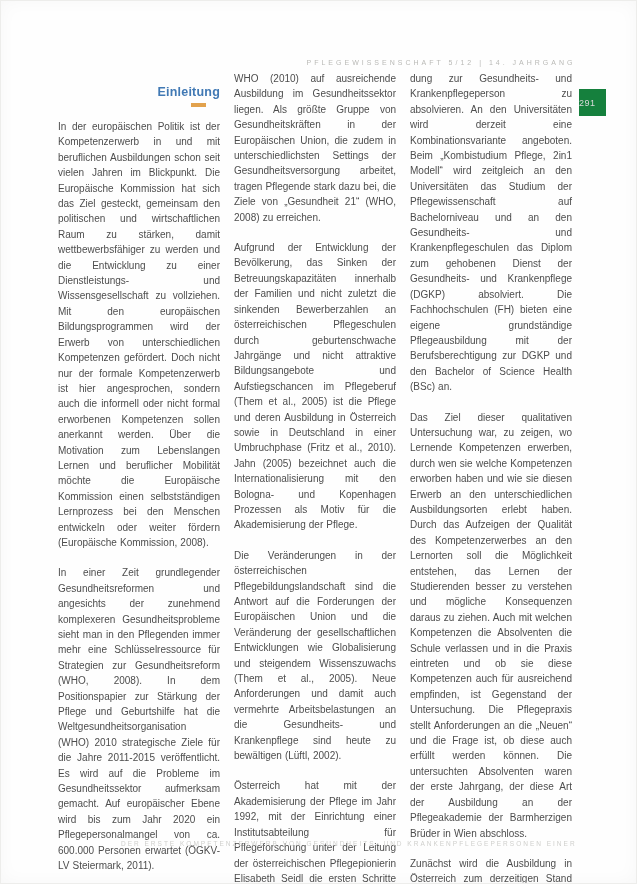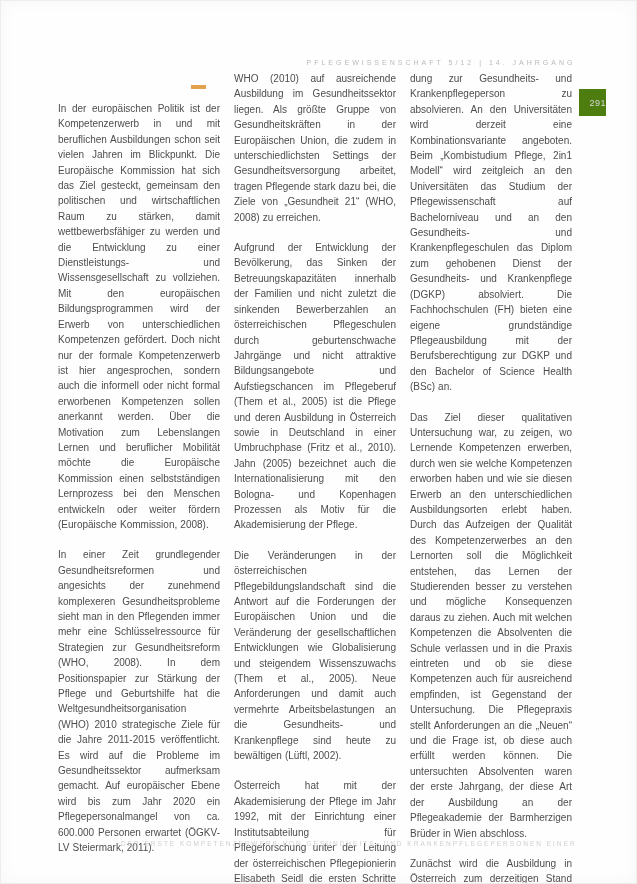--- a/index.html
+++ b/index.html
@@ -13,22 +13,22 @@
     overflow:hidden;
     box-shadow:inset 0 0 18px rgba(0,0,0,0.03);
   }
   .journal-header{
     position:absolute;top:58px;left:300px;width:280px;
     font-size:7px;letter-spacing:3px;color:#b9b9b6;
     text-transform:uppercase;white-space:nowrap;text-align:center;
   }
   .page-badge{
     position:absolute;top:88px;left:578px;width:27px;height:27px;
-    background:#4d7c0f;color:#d9d9d9;
-    display:flex;align-items:center;justify-content:flex-end;
+    background:#15803d;color:#d9d9d9;
+    display:flex;align-items:center;justify-content:flex-start;
     font-size:9px;letter-spacing:0.5px;
   }
   .columns{
     position:absolute;top:70px;left:57px;right:64px;
     display:flex;gap:14px;
   }
   .col{flex:1 1 0;min-width:0;}
   .col p{
     margin:0 0 15px 0;
     font-size:10px;line-height:15.4px;
@@ -66,20 +66,21 @@
     <span>PFLEGEWISSENSCHAFT 5/12 | 14. JAHRGANG</span>
   </div>
 
   <div class="page-badge">
     <span>291</span>
   </div>
 
   <div class="columns">
 
     <div class="col col-1">
+      <h2 class="section-heading">Einleitung</h2>
       <div class="accent-tick"></div>
       <p>In der europäischen Politik ist der Kompetenzerwerb in und mit beruflichen Ausbildungen schon seit vielen Jahren im Blickpunkt. Die Europäische Kommission hat sich das Ziel gesteckt, gemeinsam den politischen und wirtschaftlichen Raum zu stärken, damit wettbewerbsfähiger zu werden und die Entwicklung zu einer Dienstleistungs- und Wissensgesellschaft zu vollziehen. Mit den europäischen Bildungsprogrammen wird der Erwerb von unterschiedlichen Kompetenzen gefördert. Doch nicht nur der formale Kompetenzerwerb ist hier angesprochen, sondern auch die informell oder nicht formal erworbenen Kompetenzen sollen anerkannt werden. Über die Motivation zum Lebenslangen Lernen und beruflicher Mobilität möchte die Europäische Kommission einen selbstständigen Lernprozess bei den Menschen entwickeln oder weiter fördern (Europäische Kommission, 2008).</p>
       <p>In einer Zeit grundlegender Gesundheitsreformen und angesichts der zunehmend komplexeren Gesundheitsprobleme sieht man in den Pflegenden immer mehr eine Schlüsselressource für Strategien zur Gesundheitsreform (WHO, 2008). In dem Positionspapier zur Stärkung der Pflege und Geburtshilfe hat die Weltgesundheitsorganisation (WHO) 2010 strategische Ziele für die Jahre 2011-2015 veröffentlicht. Es wird auf die Probleme im Gesundheitssektor aufmerksam gemacht. Auf europäischer Ebene wird bis zum Jahr 2020 ein Pflegepersonalmangel von ca. 600.000 Personen erwartet (ÖGKV-LV Steiermark, 2011).</p>
 
     </div>
 
     <div class="col col-2">
       <p>WHO (2010) auf ausreichende Ausbildung im Gesundheitssektor liegen. Als größte Gruppe von Gesundheitskräften in der Europäischen Union, die zudem in unterschiedlichsten Settings der Gesundheitsversorgung arbeitet, tragen Pflegende stark dazu bei, die Ziele von „Gesundheit 21“ (WHO, 2008) zu erreichen.</p>
       <p>Aufgrund der Entwicklung der Bevölkerung, das Sinken der Betreuungskapazitäten innerhalb der Familien und nicht zuletzt die sinkenden Bewerberzahlen an österreichischen Pflegeschulen durch geburtenschwache Jahrgänge und nicht attraktive Bildungsangebote und Aufstiegschancen im Pflegeberuf (Them et al., 2005) ist die Pflege und deren Ausbildung in Österreich sowie in Deutschland in einer Umbruchphase (Fritz et al., 2010). Jahn (2005) bezeichnet auch die Internationalisierung mit den Bologna- und Kopenhagen Prozessen als Motiv für die Akademisierung der Pflege.</p>
       <p>Die Veränderungen in der österreichischen Pflegebildungslandschaft sind die Antwort auf die Forderungen der Europäischen Union und die Veränderung der gesellschaftlichen Entwicklungen wie Globalisierung und steigendem Wissenszuwachs (Them et al., 2005). Neue Anforderungen und damit auch vermehrte Arbeitsbelastungen an die Gesundheits- und Krankenpflege sind heute zu bewältigen (Lüftl, 2002).</p>

